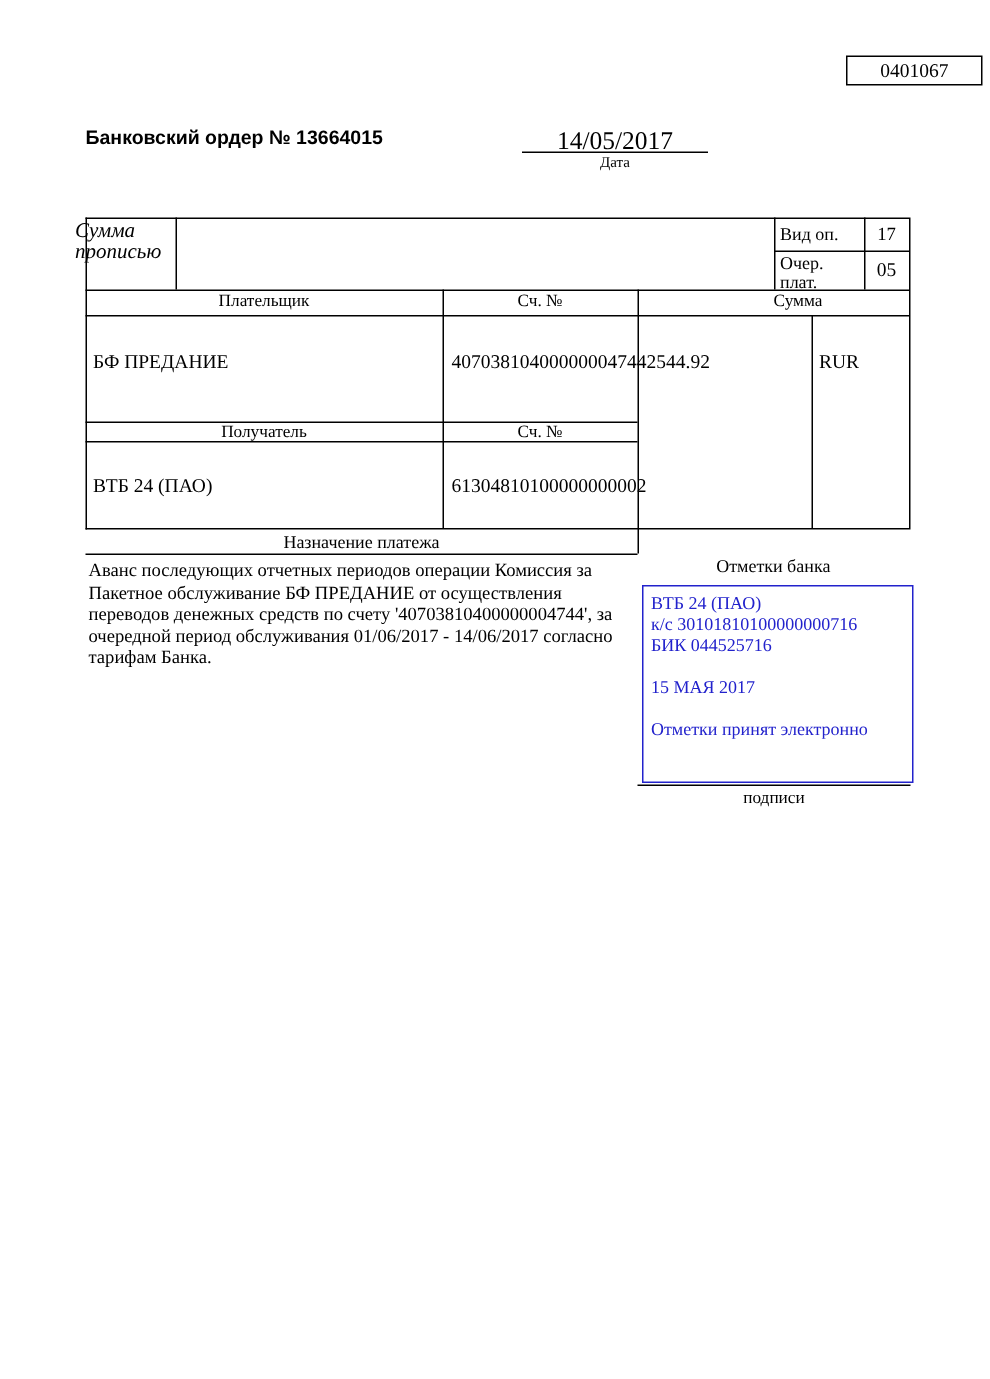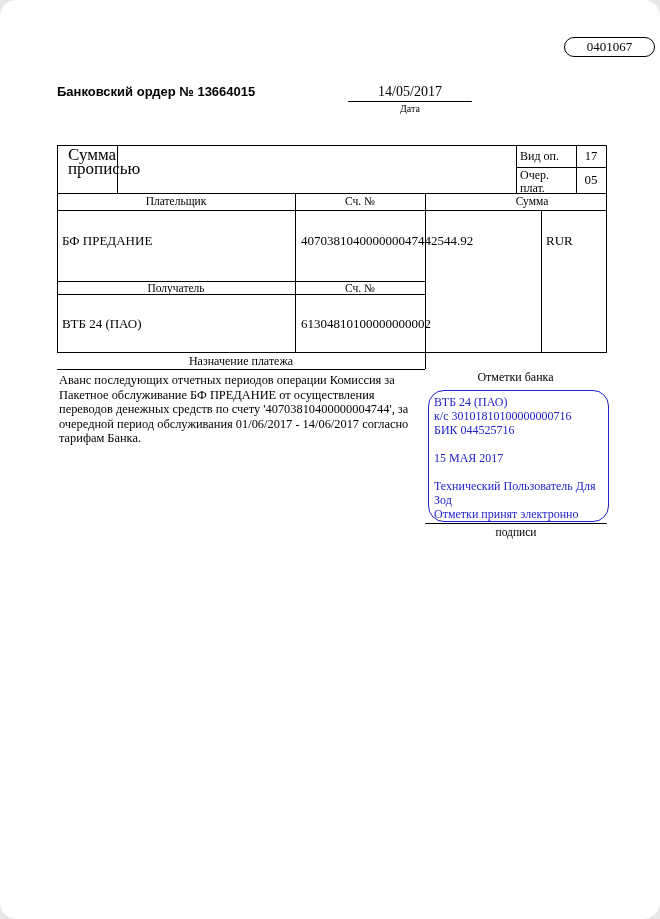--- a/index.html
+++ b/index.html
@@ -1,15 +1,15 @@
 <!DOCTYPE html>
 <html><head>
 <meta charset="utf-8">
 <style>
-  * { margin:0; padding:0; box-sizing:border-box;border-radius:16px; }
+  * { margin:0; padding:0; box-sizing:border-box; }
   html,body { background:#e8e8e8; }
   .page {
     position:relative; width:660px; height:919px; margin:0 auto;
     background:#ffffff; color:#000;
     font-family:"Liberation Serif", serif; overflow:hidden;
   }
   .abs { position:absolute; }
   .hl { position:absolute; height:1px; background:#000; }
   .vl { position:absolute; width:1px; background:#000; }
   .ctr { text-align:center; }
@@ -27,21 +27,21 @@
 <body>
 
 <div class="page">
 
   <div class="abs ctr" style="left:564px; top:37px; width:91px; height:20px; border:1px solid #000; font-size:13px; line-height:18px;">
     <span>0401067</span>
   </div>
 
   <div class="abs title-text" style="left:57px; top:84px;">Банковский ордер № 13664015</div>
 
-  <div class="abs ctr" style="left:348px; top:84px; width:124px; font-size:14px;">14/05/2017</div>
+  <div class="abs ctr" style="left:348px; top:84px; width:124px; font-size:17px;">14/05/2017</div>
   <div class="hl" style="left:348px; top:101px; width:124px;"></div>
   <div class="abs ctr" style="left:348px; top:103px; width:124px; font-size:10px;">Дата</div>
 
   <div class="hl" style="left:57px;  top:145px; width:549px;"></div>
   <div class="hl" style="left:516px; top:167px; width:90px;"></div>
   <div class="hl" style="left:57px;  top:193px; width:549px;"></div>
   <div class="hl" style="left:57px;  top:210px; width:549px;"></div>
   <div class="hl" style="left:57px;  top:281px; width:368px;"></div>
   <div class="hl" style="left:57px;  top:294px; width:368px;"></div>
   <div class="hl" style="left:57px;  top:352px; width:549px;"></div>
@@ -50,21 +50,21 @@
 
   <div class="vl" style="left:57px;  top:145px; height:208px;"></div>
   <div class="vl" style="left:117px; top:145px; height:48px;"></div>
   <div class="vl" style="left:516px; top:145px; height:48px;"></div>
   <div class="vl" style="left:576px; top:145px; height:48px;"></div>
   <div class="vl" style="left:606px; top:145px; height:208px;"></div>
   <div class="vl" style="left:295px; top:193px; height:159px;"></div>
   <div class="vl" style="left:425px; top:193px; height:176px;"></div>
   <div class="vl" style="left:541px; top:210px; height:142px;"></div>
 
-  <div class="abs" style="left:68px; top:148px; width:55px; font-size:17px; line-height:14px;">Сумма прописью</div>
+  <div class="abs" style="left:50px; top:148px; width:55px; font-size:14px; line-height:14px;font-style:italic;">Сумма прописью</div>
 
   <div class="abs" style="left:520px; top:149px; font-size:12px;">Вид оп.</div>
   <div class="abs ctr" style="left:576px; top:149px; width:30px; font-size:12.5px;">17</div>
 
   <div class="abs" style="left:520px; top:169px; width:52px; font-size:12px; line-height:12.5px;">Очер. плат.</div>
   <div class="abs ctr" style="left:576px; top:172px; width:30px; font-size:13px;">05</div>
 
   <div class="abs ctr small-label" style="left:57px; top:195px; width:238px;">Плательщик</div>
   <div class="abs ctr small-label" style="left:295px; top:195px; width:130px;">Сч. №</div>
   <div class="abs ctr small-label" style="left:425px; top:195px; width:181px;padding-left:33px;">Сумма</div>
@@ -85,19 +85,18 @@
 
   <div class="abs ctr" style="left:425px; top:370px; width:181px; font-size:12px;">Отметки банка</div>
 
   <div class="blue-box">
     <div class="mark-line">ВТБ 24 (ПАО)</div>
     <div class="mark-line">к/с 30101810100000000716</div>
     <div class="mark-line">БИК 044525716</div>
     <div class="mark-line"></div>
     <div class="mark-line">15 МАЯ 2017</div>
     <div class="mark-line"></div>
-    <div class="mark-line">Технический Пользователь Для Зод</div>
     <div class="mark-line">Отметки принят электронно</div>
   </div>
 
   <div class="abs ctr" style="left:425px; top:526px; width:182px; font-size:11.5px;">подписи</div>
 
 </div>
 
 </body></html>

